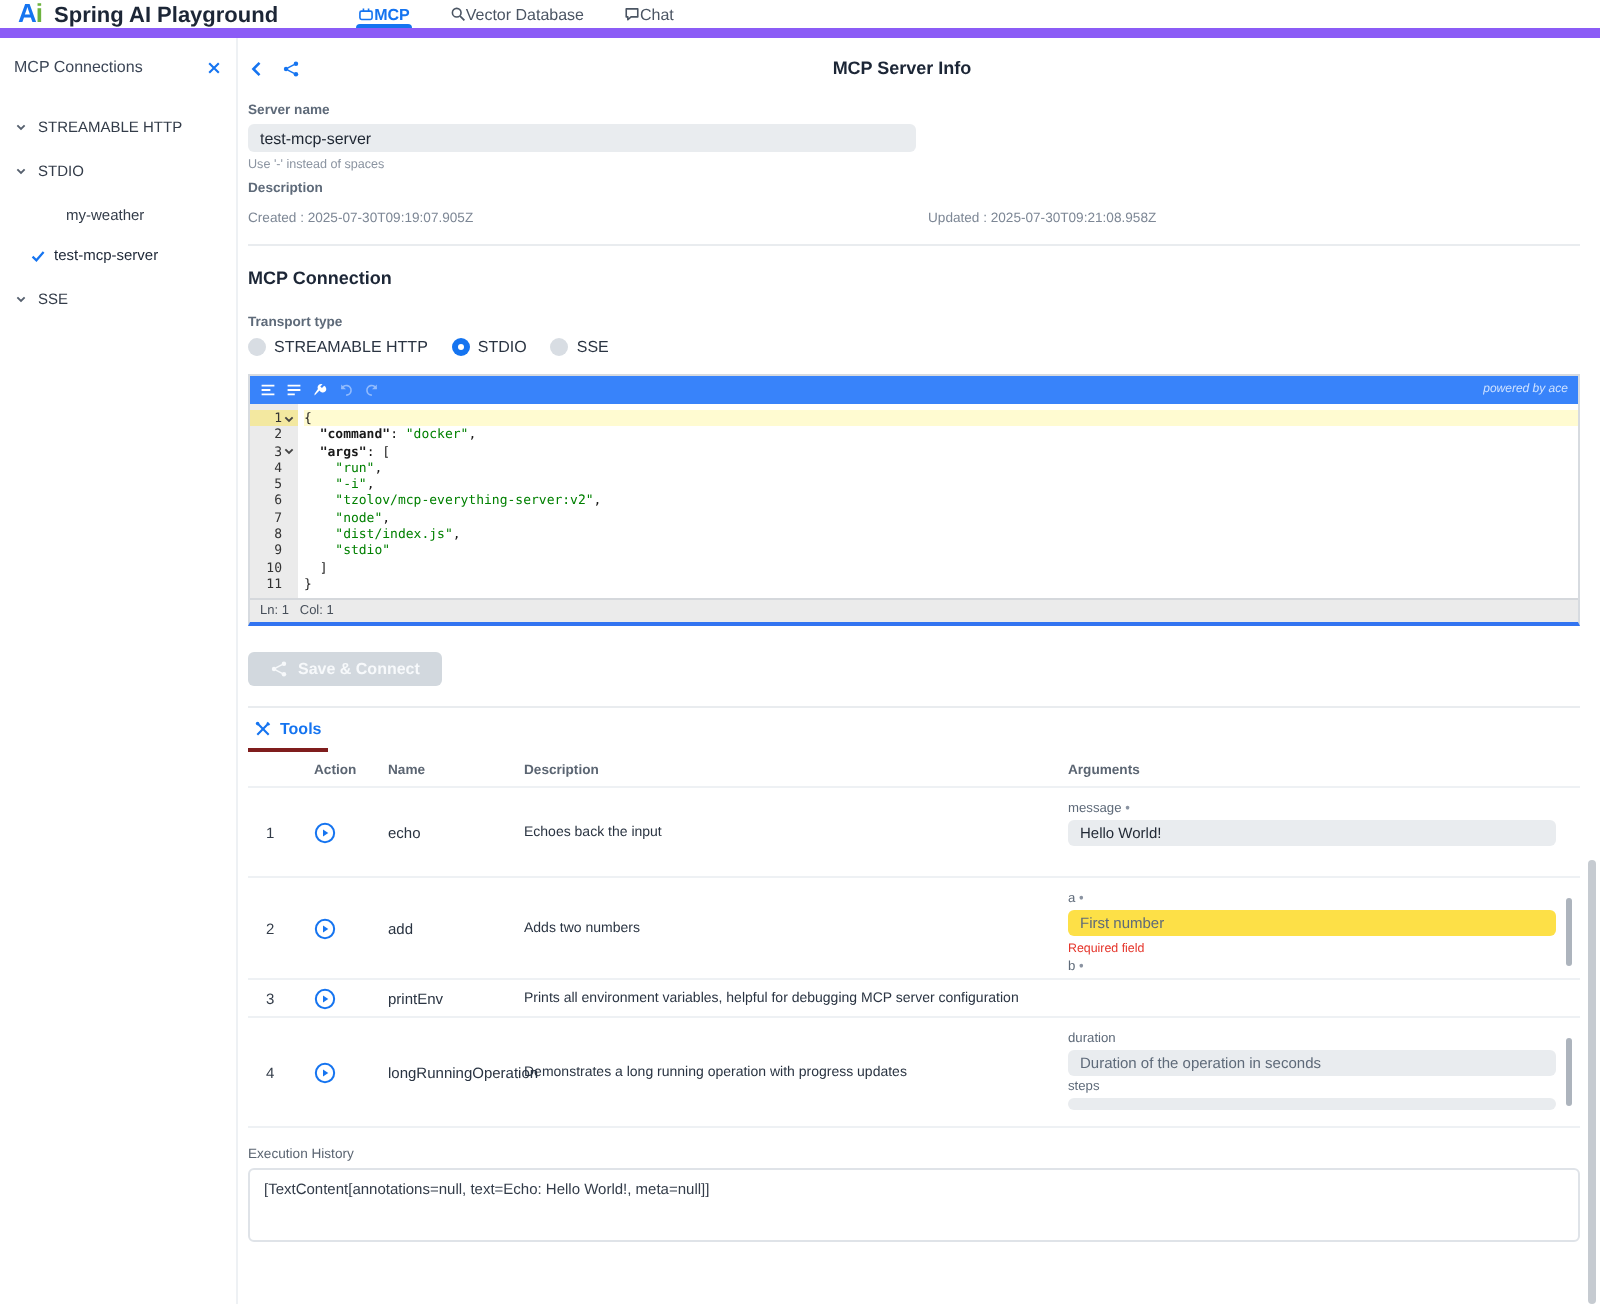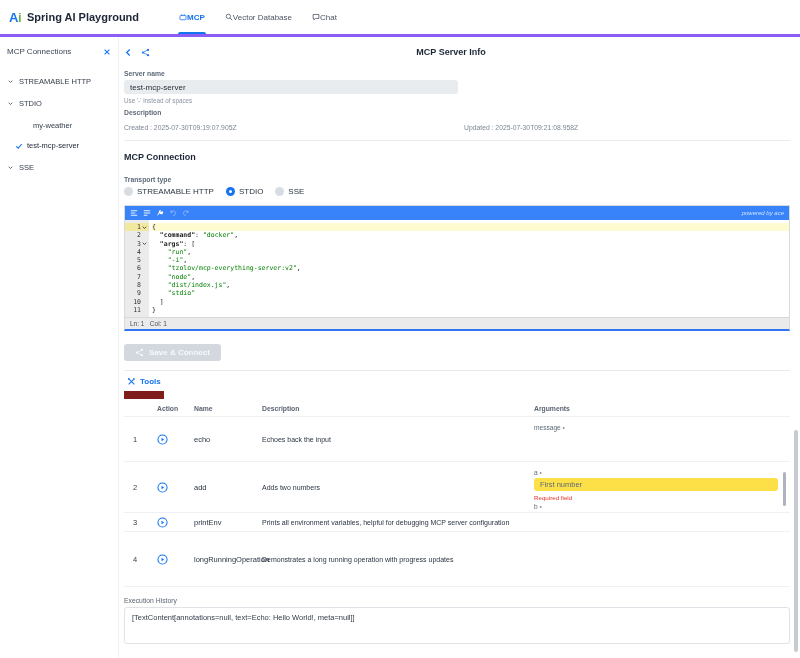--- a/index.html
+++ b/index.html
@@ -3,21 +3,21 @@
 <meta charset="utf-8">
 <style>
   * { box-sizing: border-box; margin: 0; padding: 0; }
   html,body { width:800px; height:658px; }
   body {
     font-family: "Liberation Sans", sans-serif;
     color:#212b3a; background:#fff; overflow:hidden; position:relative;
   }
   .icn svg{display:block}
   
-  .navbar{height:37px;display:flex;align-items:center;border-bottom:3px solid #8b5cf6;padding:0 9px;}
+  .navbar{height:19px;display:flex;align-items:flex-end;border-bottom:5px solid #8b5cf6;padding:0 9px;}
   .logo{font-weight:bold;font-size:13px;margin-right:6px;letter-spacing:-.5px}
   .logo .la{color:#1574f0}.logo .li{color:#6db33f}
   .app-title{font-size:11px;font-weight:700;color:#1c2636}
   .nav-tabs{display:flex;margin-left:30px;height:100%;}
   .nav-tab{display:flex;align-items:center;gap:0;padding:0 10px;font-size:8px;color:#4b5563;position:relative;cursor:pointer}
   .nav-tab.active{color:#1574f0;font-weight:700}
   .nav-tab.active::after{content:"";position:absolute;left:9px;right:9px;bottom:0;height:2px;background:#1574f0;border-radius:2px 2px 0 0}
   
   .layout{display:flex;height:633px;}
   .sidebar{width:119px;flex:none;border-right:1px solid #eef1f4;padding:10px 7px;}
@@ -62,21 +62,21 @@
   .gl .fold{width:7px;display:flex;justify-content:center;color:#444}
   .gl.active{background:#f3e8a0}
   .code{flex:1;padding:3px 0 0 3px;white-space:pre;overflow:hidden}
   .cl{height:8.3px;white-space:pre}
   .cl.active{background:#fffbd1}
   .tk-t{color:#1a1a1a}.tk-k{color:#1a1a1a;font-weight:bold}.tk-s{color:#008000}
   .editor-status{height:12px;background:#ebebeb;border-top:1px solid #d5d8dc;font-size:6.5px;color:#474f5a;display:flex;align-items:center;padding:0 5px;white-space:pre}
   
   .save-btn{margin:13px 0 0;background:#d2d8de;color:#f7f9fb;font-size:8px;font-weight:700;border:none;border-radius:3px;height:17px;padding:0 11px;display:inline-flex;align-items:center;gap:5px;font-family:inherit}
   
-  .tools-tab{display:inline-flex;align-items:center;gap:4px;color:#1574f0;font-size:8px;font-weight:700;padding:4px 3px 5px;border-bottom:8px solid #7f1d1d;margin:2px 0 0;cursor:pointer}
+  .tools-tab{display:inline-flex;align-items:center;gap:4px;color:#1574f0;font-size:8px;font-weight:700;padding:4px 3px 5px;border-bottom:2px solid #7f1d1d;margin:2px 0 0;cursor:pointer}
   .ttable{margin-top:1px}
   .trow{display:grid;grid-template-columns:26px 44px 68px 272px 1fr;align-items:center;border-bottom:1px solid #eef1f4}
   .thead{font-size:6.8px;color:#5b6572;font-weight:600;height:17px}
   .rh1{height:45px}.rh2{height:51px}.rh3{height:19px}.rh4{height:55px}
   .c-idx{font-size:7.5px;color:#333c49;padding-left:9px}
   .c-act{display:flex;padding-left:7px}
   .play-btn{color:#1574f0;cursor:pointer;display:flex}
   .c-name{font-size:7.5px;color:#2a3442}
   .c-desc{font-size:7px;color:#2a3442;white-space:nowrap}
   .c-args{position:relative;height:100%;overflow:hidden;padding:5px 12px 0 0;align-self:start}
@@ -371,20 +371,21 @@
                 <svg width="11" height="11" viewBox="0 0 12 12">
                   <circle cx="6" cy="6" r="5" fill="none" stroke="currentColor" stroke-width="1.1"></circle>
                   <path d="M4.9 4.1l2.9 1.9-2.9 1.9z" fill="currentColor"></path>
                 </svg>
               </span>
             </div>
             <div class="c-name">echo</div>
             <div class="c-desc">Echoes back the input</div>
             <div class="c-args">
               <div class="arg-label">message<span class="req-dot"> •</span></div>
+              <div class="arg-input">Hello World!</div>
             </div>
           </div>
           <div class="trow rh2">
             <div class="c-idx">2</div>
             <div class="c-act">
               <span class="play-btn">
                 <svg width="11" height="11" viewBox="0 0 12 12">
                   <circle cx="6" cy="6" r="5" fill="none" stroke="currentColor" stroke-width="1.1"></circle>
                   <path d="M4.9 4.1l2.9 1.9-2.9 1.9z" fill="currentColor"></path>
                 </svg>
@@ -419,20 +420,27 @@
             <div class="c-act">
               <span class="play-btn">
                 <svg width="11" height="11" viewBox="0 0 12 12">
                   <circle cx="6" cy="6" r="5" fill="none" stroke="currentColor" stroke-width="1.1"></circle>
                   <path d="M4.9 4.1l2.9 1.9-2.9 1.9z" fill="currentColor"></path>
                 </svg>
               </span>
             </div>
             <div class="c-name">longRunningOperation</div>
             <div class="c-desc">Demonstrates a long running operation with progress updates</div>
+            <div class="c-args">
+              <div class="arg-label">duration</div>
+              <div class="arg-input ph">Duration of the operation in seconds</div>
+              <div class="arg-label">steps</div>
+              <div class="arg-input cut ph"></div>
+              <span class="cell-scrollbar"></span>
+            </div>
           </div>
         </div>
     </div>
 
     <div class="exec-label">Execution History</div>
     <div class="exec-box">
         <div class="log-line">[TextContent[annotations=null, text=Echo: Hello World!, meta=null]]</div>
       </div>
   </main>
 </div>

